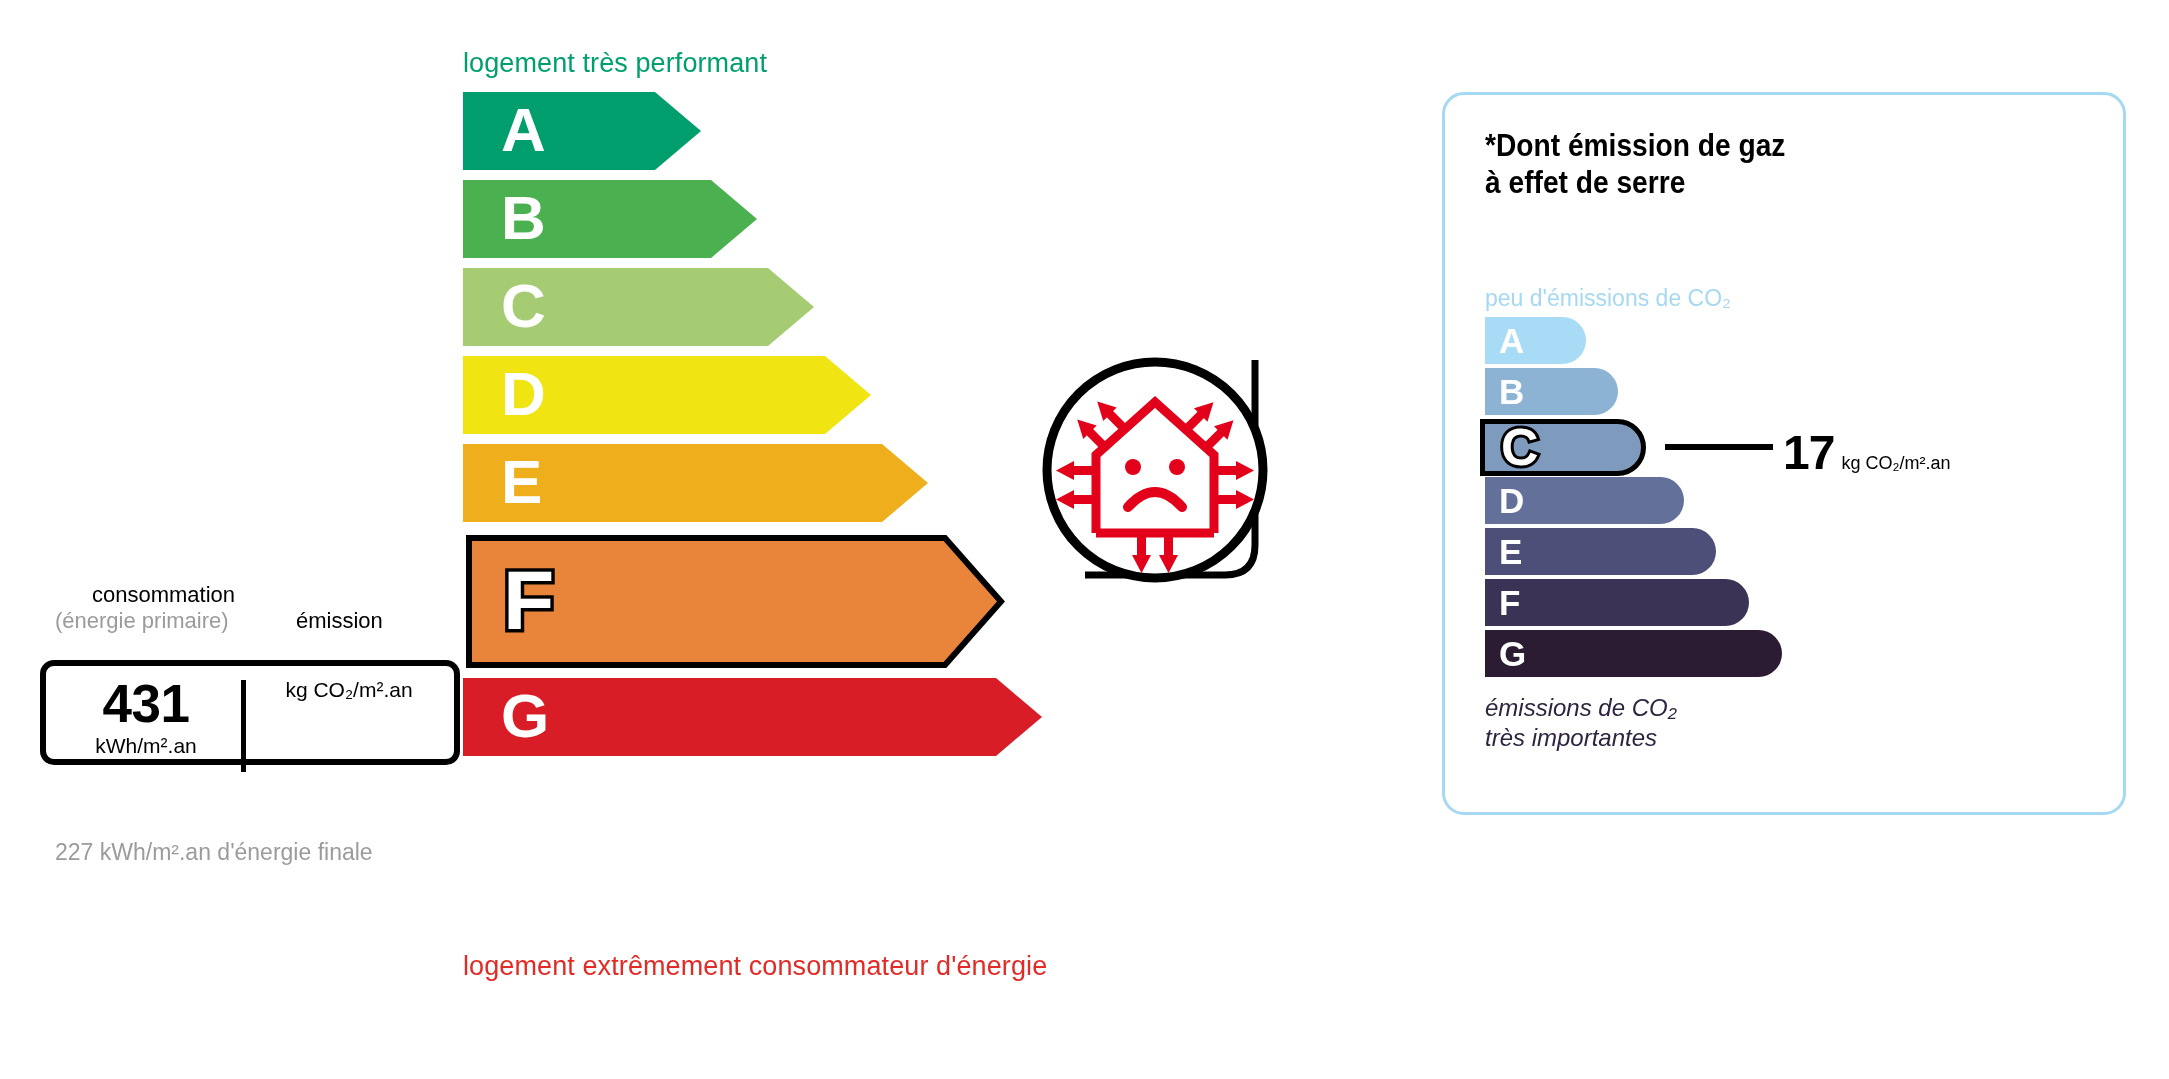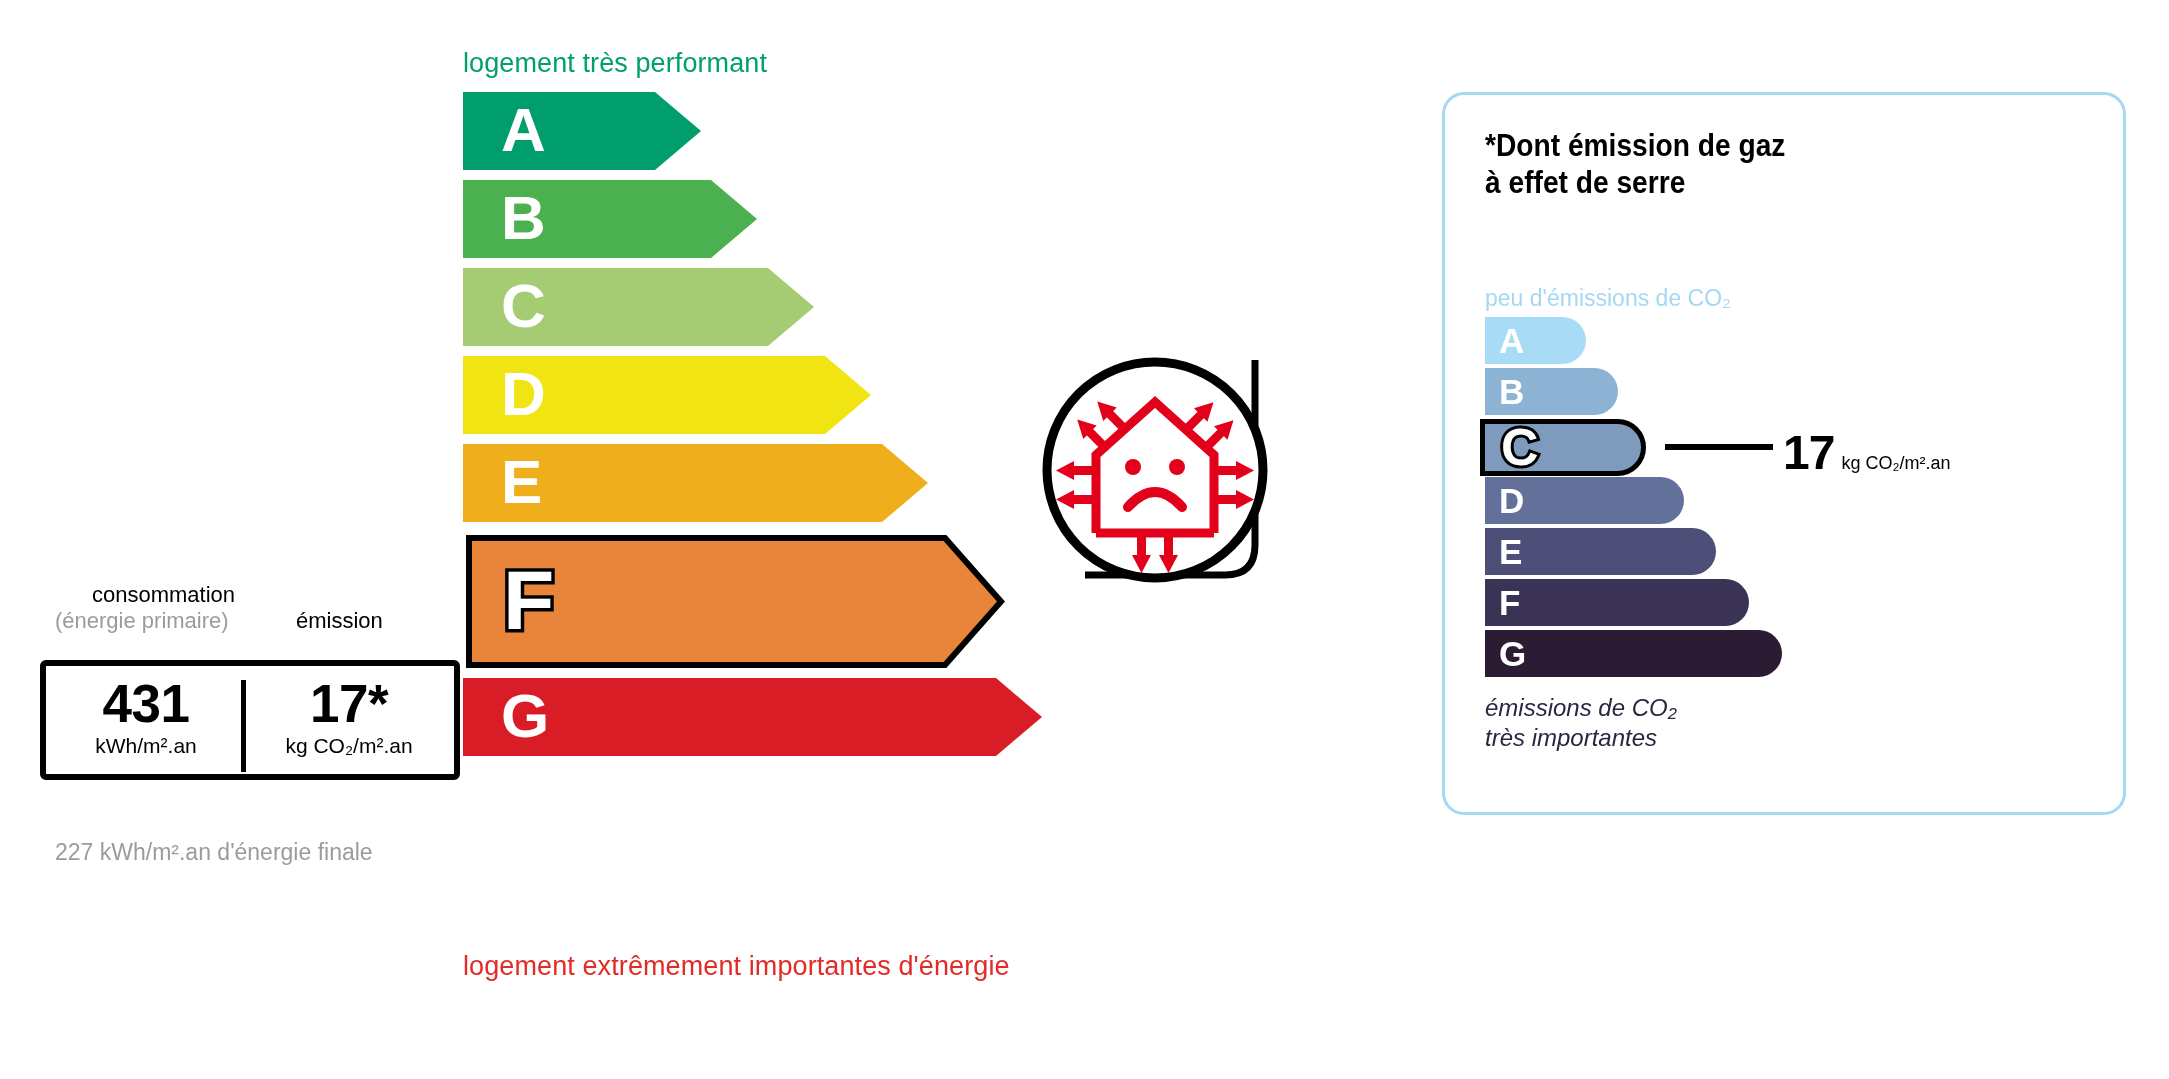--- a/index.html
+++ b/index.html
@@ -31,22 +31,22 @@
     font-family:"Liberation Sans","DejaVu Sans",sans-serif;
   }
   .row.selected .grade{
     color:#ffffff;font-size:84px;left:40px;
     -webkit-text-stroke:7px #000;paint-order:stroke fill;
   }
 
   
   #value-box-wrap{position:absolute;left:40px;top:660px;}
   #value-box{
-    position:relative;width:420px;height:120px;
-    border:6px solid #000;border-radius:6px;background:#fff;
+    position:relative;width:420px;height:105px;
+    border:6px solid #000;border-radius:14px;background:#fff;
     box-sizing:border-box;z-index:5;
   }
   #value-box .divider{
     position:absolute;left:195px;top:14px;width:5px;height:92px;background:#000;
   }
   .cellbox{position:absolute;top:10px;text-align:center;}
   .cell-primary{left:10px;width:180px;}
   .cell-emis{left:205px;width:196px;}
   .cell-num{font-size:53px;font-weight:bold;line-height:1.06;color:#000;letter-spacing:-.5px;}
   .cell-unit{font-size:21px;color:#000;line-height:1.1;margin-top:2px;}
@@ -165,35 +165,34 @@
       <div class="row" style="margin-bottom: 10px;">
         <div class="arrow">
           <svg width="579" height="78" viewBox="0 0 579 78">
             <polygon points="0,0 533,0 579,39 533,78 0,78" fill="#D91D26"></polygon>
           </svg>
         </div>
         <div class="grade">G</div>
       </div>
     </div>
 
-  <div class="bottom-caption">logement extrêmement importantes d'énergie</div>
+  <div class="bottom-caption">logement extrêmement consommateur d'énergie</div>
 
   <div class="hdr" id="hdr-conso">consommation</div>
   <div class="hdr" id="hdr-conso2">(énergie primaire)</div>
   <div class="hdr" id="hdr-emis">émission</div>
 
   <div id="value-box-wrap">
     <div id="value-box">
       <div class="divider"></div>
       <div class="cellbox cell-primary">
         <div class="cell-num">431</div>
         <div class="cell-unit">kWh/m².an</div>
       </div>
       <div class="cellbox cell-emis">
-        <div class="cell-num">17*</div>
         <div class="cell-unit">kg CO₂/m².an</div>
       </div>
     </div>
   </div>
 
   <div class="footnote">227 kWh/m².an
 d'énergie finale</div>
 
   <svg id="connector" width="210" height="260" viewBox="0 0 210 260">
     <path d="M5 215 H145 Q175 215 175 185 V0" fill="none" stroke="#000" stroke-width="7"></path>

